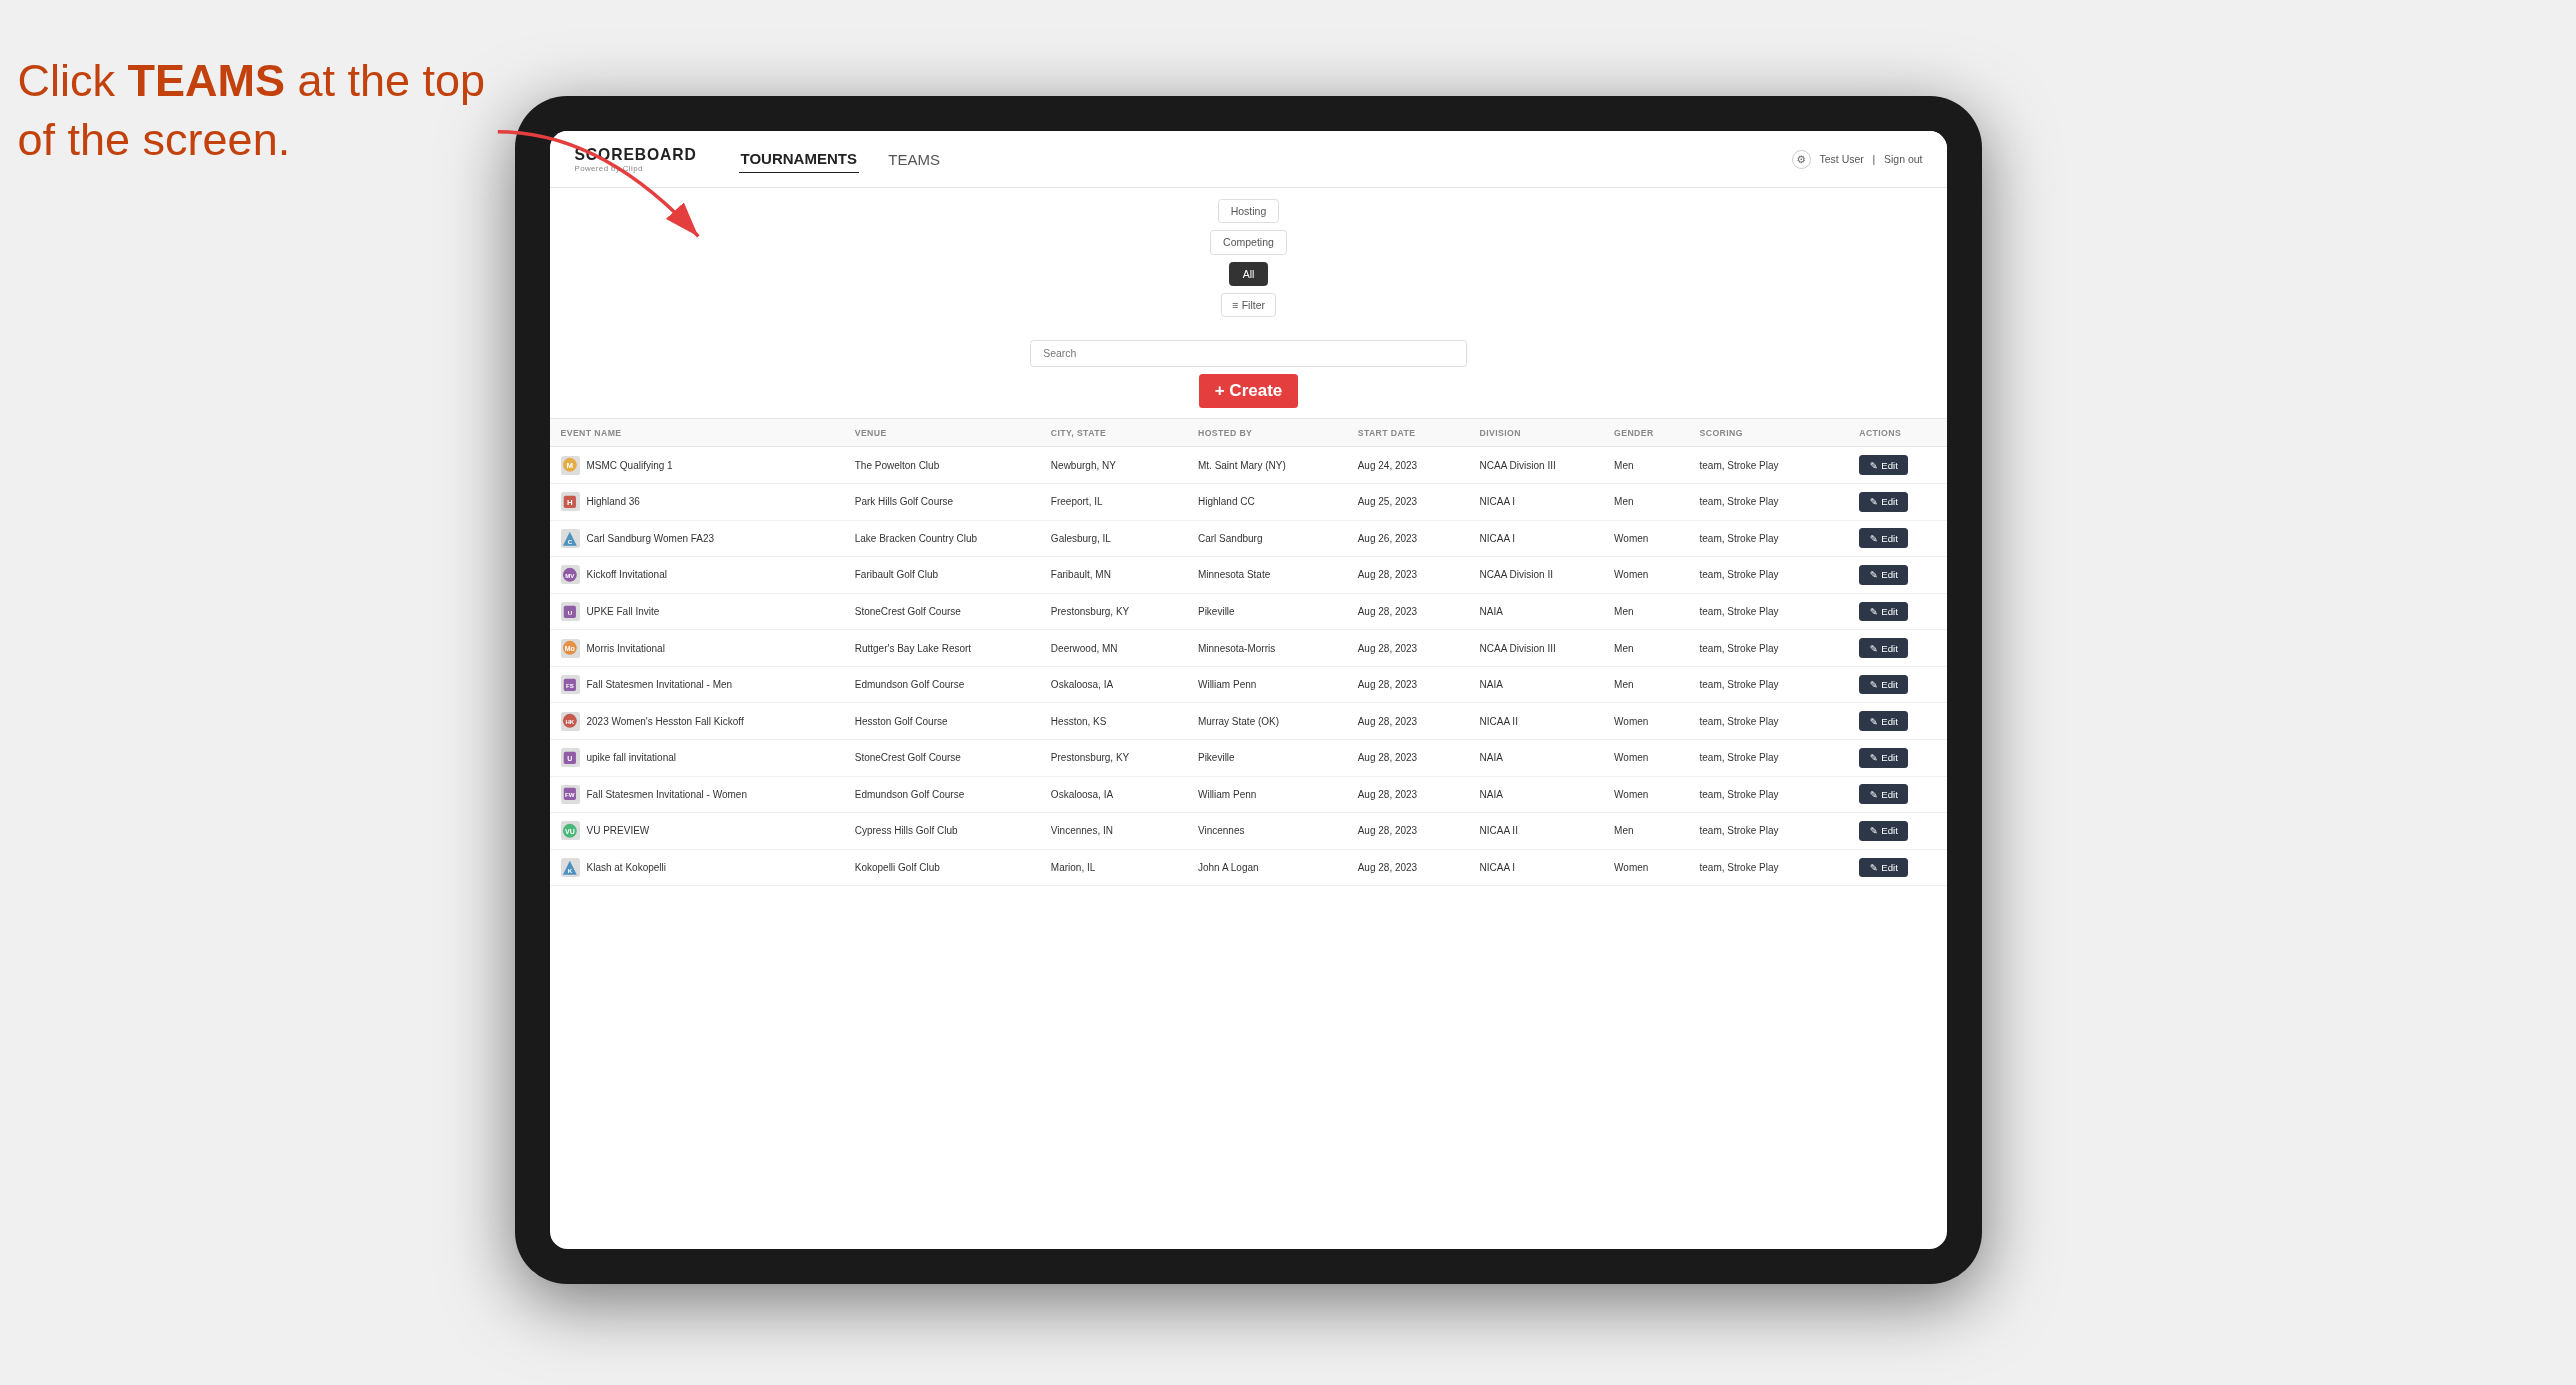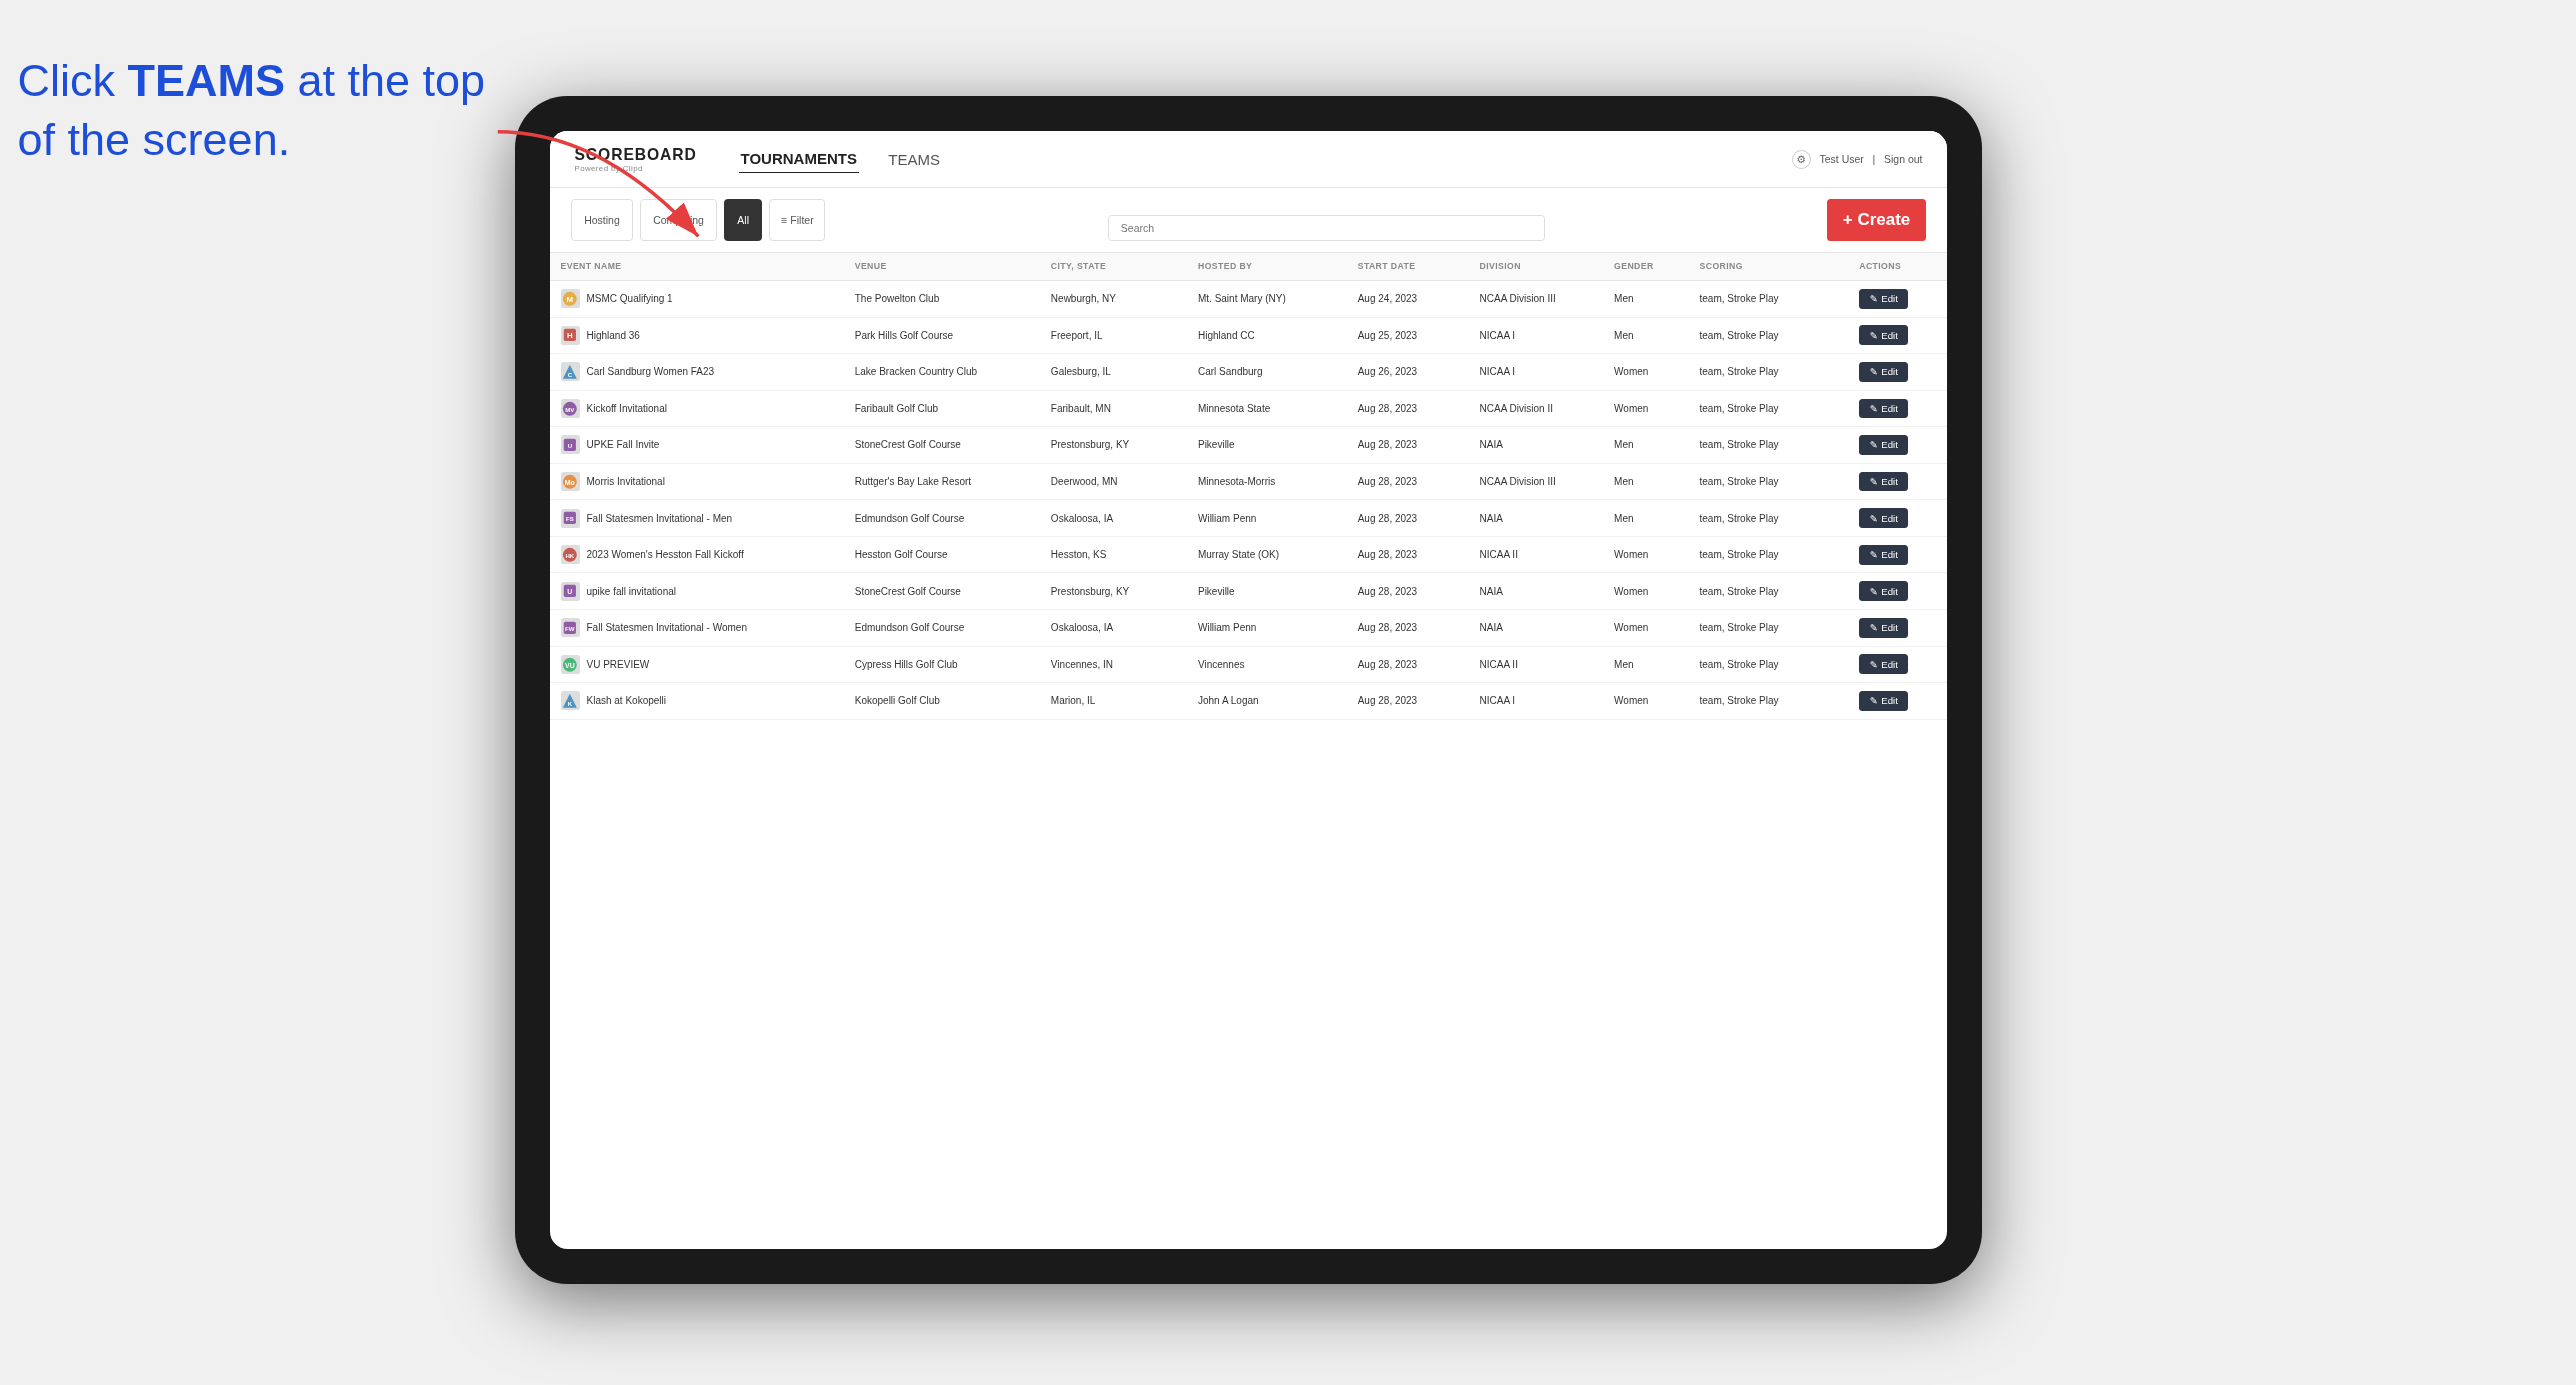--- a/index.html
+++ b/index.html
@@ -12,21 +12,21 @@
       overflow: hidden;
     }
 
     
     .instruction-text {
       position: absolute;
       top: 52px;
       left: 17.5px;
       font-size: 45px;
       line-height: 1.3;
-      color: #1d4ed8;
+      color: #c2410c;
       z-index: 100;
       max-width: 489px;
     }
     .instruction-text strong {
       font-weight: 900;
     }
 
     
     .arrow-svg {
       position: absolute;
@@ -124,25 +124,27 @@
       display: flex;
       align-items: center;
       justify-content: center;
       font-size: 10.5px;
       color: #666;
     }
 
     
     .filter-bar {
       display: flex;
+      align-items: center;
       padding: 10.5px 21px;
       gap: 7px;
       border-bottom: 0.9px solid #e5e5e5;
       background: #fff;
       flex-shrink: 0;
+      flex-direction: column;
     }
 
     .tab-btn {
       padding: 5.2px 12.2px;
       border: 0.9px solid #ddd;
       border-radius: 3.5px;
       font-size: 10.5px;
       background: #fff;
       color: #555;
       cursor: pointer;

